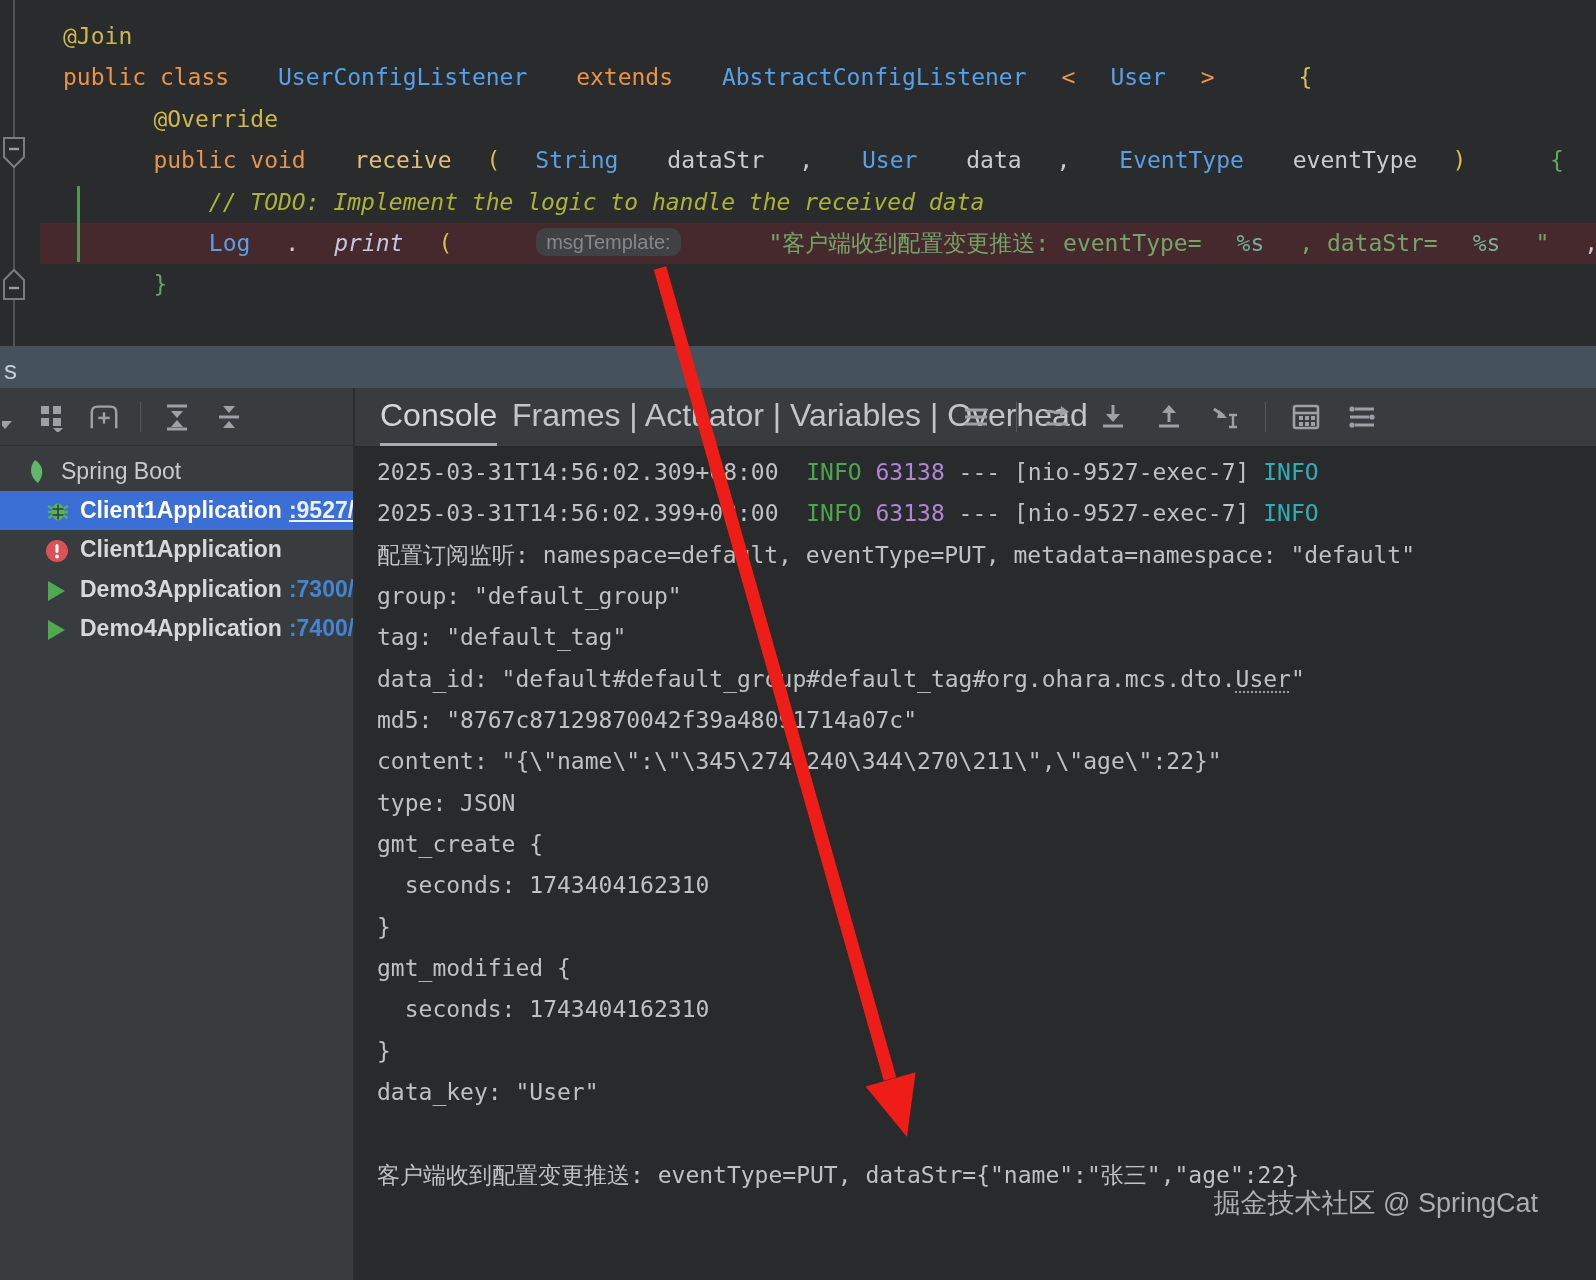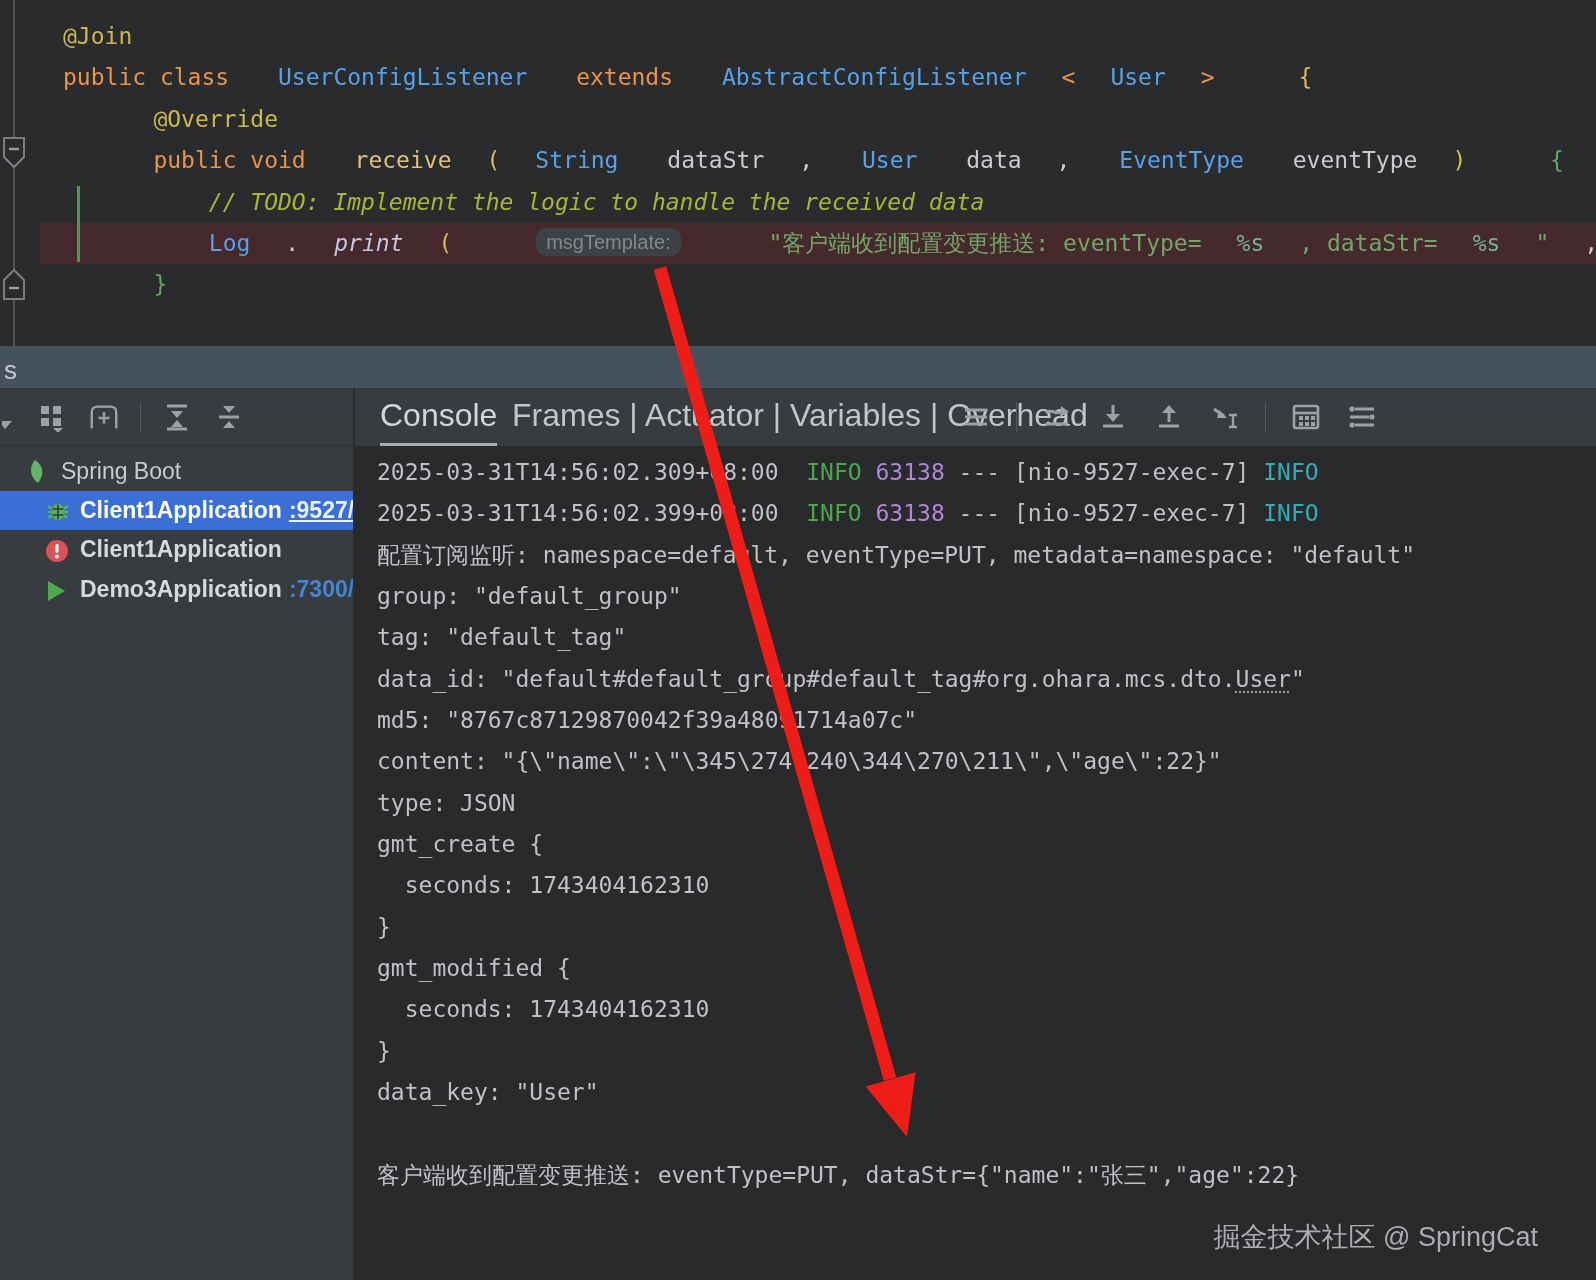--- a/index.html
+++ b/index.html
@@ -66,21 +66,21 @@
   .tab.active{color:#D3D5D8;border-bottom:3px solid #A9ACB0;}
   .console-icons{position:absolute;left:605px;top:0;height:58px;display:flex;align-items:center;gap:24px;}
   
   #console-lines{position:absolute;left:22px;top:64px;font-family:"DejaVu Sans Mono",monospace;font-size:23px;line-height:41.35px;white-space:pre;}
   .console-line{height:41.35px;}
   .ck-p{color:#BFC1C5}
   .ck-lvl{color:#4CA64C}
   .ck-pid{color:#B286D6}
   .ck-logger{color:#2EAEB8}
   .ck-underline{color:#BFC1C5;text-decoration:underline dotted #9A9B9D 2px;text-underline-offset:5px;}
-  .watermark{position:absolute;right:58px;top:831px;font-size:27px;color:#ABADB0;}
+  .watermark{position:absolute;right:58px;top:797px;font-size:27px;color:#ABADB0;}
   
   .arrow-overlay{position:absolute;left:0;top:0;width:1596px;height:1280px;z-index:50;pointer-events:none;}
   svg.icon{display:block;}
 </style>
 </head>
 <body>
 
 <div class="editor">
   <div class="gutter-line"></div>
   <div class="fold-marker" style="top:136px;">
@@ -169,20 +169,23 @@
               <line x1="8.5" y1="16" x2="19.5" y2="16" stroke="#393C3E" stroke-width="1.6"></line>
             </svg></span><span class="app-name">Client1Application</span><span class="port sel">:9527/</span></div>
         <div class="tree-row st-error"><span class="st-icon"><svg class="icon" width="26" height="26" viewBox="0 0 26 26">
               <circle cx="13" cy="13" r="11" fill="#DB5156"></circle>
               <rect x="11.5" y="6" width="3" height="9" rx="1.5" fill="#FFFFFF"></rect>
               <circle cx="13" cy="18.5" r="2" fill="#FFFFFF"></circle>
             </svg></span><span class="app-name">Client1Application</span></div>
         <div class="tree-row st-running"><span class="st-icon"><svg class="icon" width="24" height="26" viewBox="0 0 24 26">
               <polygon points="4,3 21,13 4,23" fill="#4EA94F"></polygon>
             </svg></span><span class="app-name">Demo3Application</span><span class="port">:7300/</span></div>
+        <div class="tree-row st-running"><span class="st-icon"><svg class="icon" width="24" height="26" viewBox="0 0 24 26">
+              <polygon points="4,3 21,13 4,23" fill="#4EA94F"></polygon>
+            </svg></span><span class="app-name">Demo4Application</span><span class="port">:7400/</span></div>
       </div>
   </div>
   <div class="v-divider"></div>
 
   <div class="console-panel">
     <div class="tab-strip">
       <div class="tab active" style="left:25px;">Console</div>
       <div class="tab" style="left:157px;">Frames | Actuator | Variables | Overhead</div>
       <div class="console-icons">
         <span class="tb-icon">

